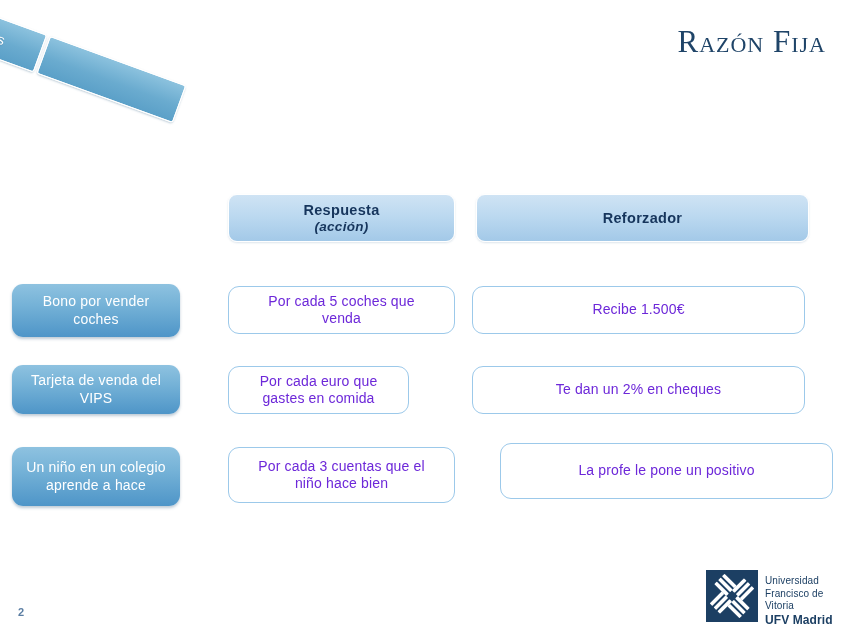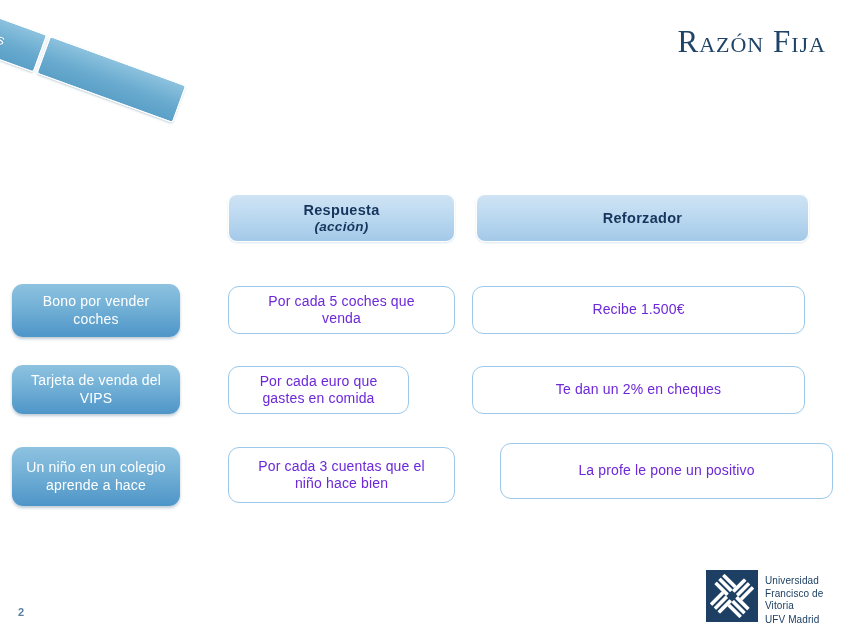--- a/index.html
+++ b/index.html
@@ -162,22 +162,22 @@
   }
   #ufv-name {
     color: #1c3f63;
     font-size: 10px;
     line-height: 1.25;
     white-space: pre-line;
     letter-spacing: 0.1px;
   }
   #ufv-madrid {
     color: #1c3f63;
-    font-size: 10px;
-    font-weight: normal;
+    font-size: 12px;
+    font-weight: bold;
     letter-spacing: 0.1px;
   }
 </style>
 </head>
 <body>
 
 <div id="corner-banner">
   <div class="banner-seg seg1">
     <span class="banner-label">Reforzamientos</span>
   </div>

